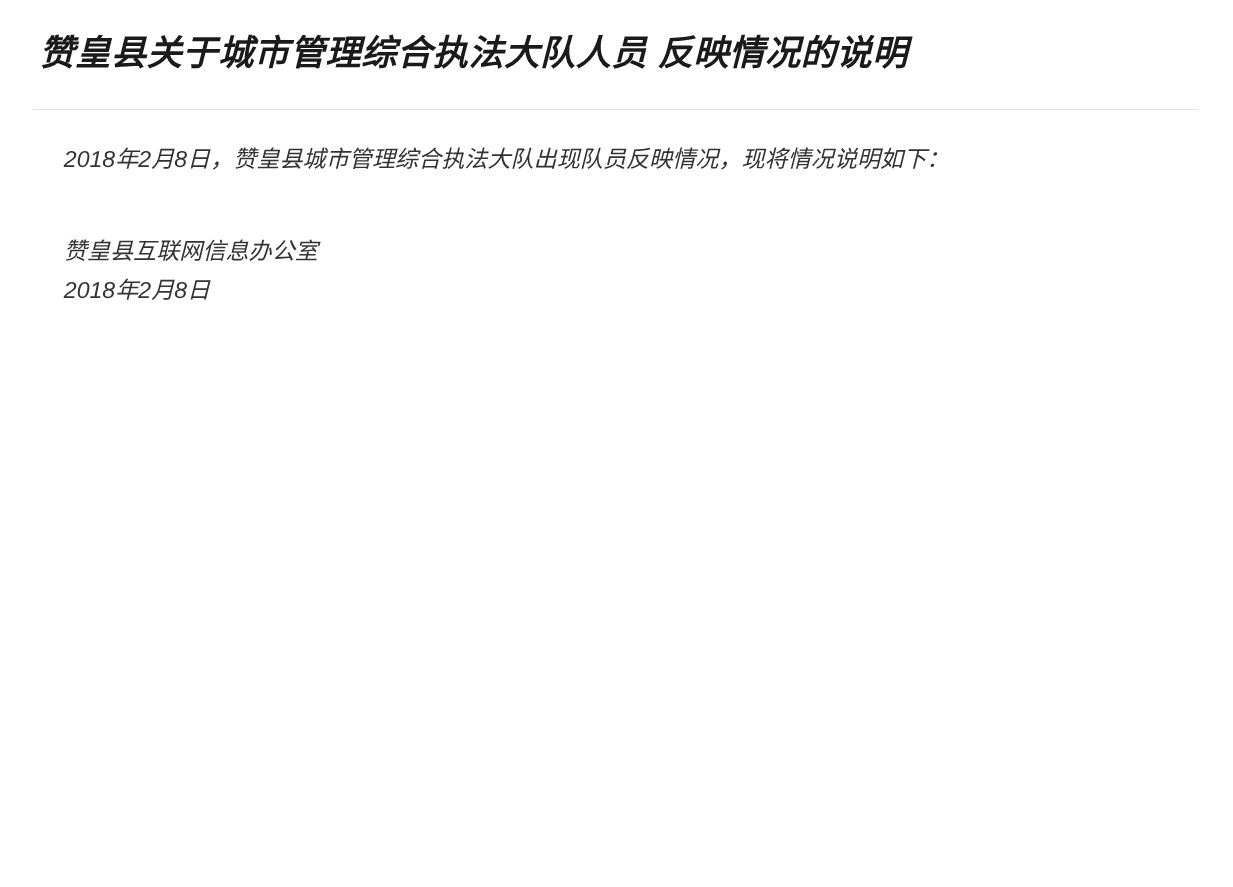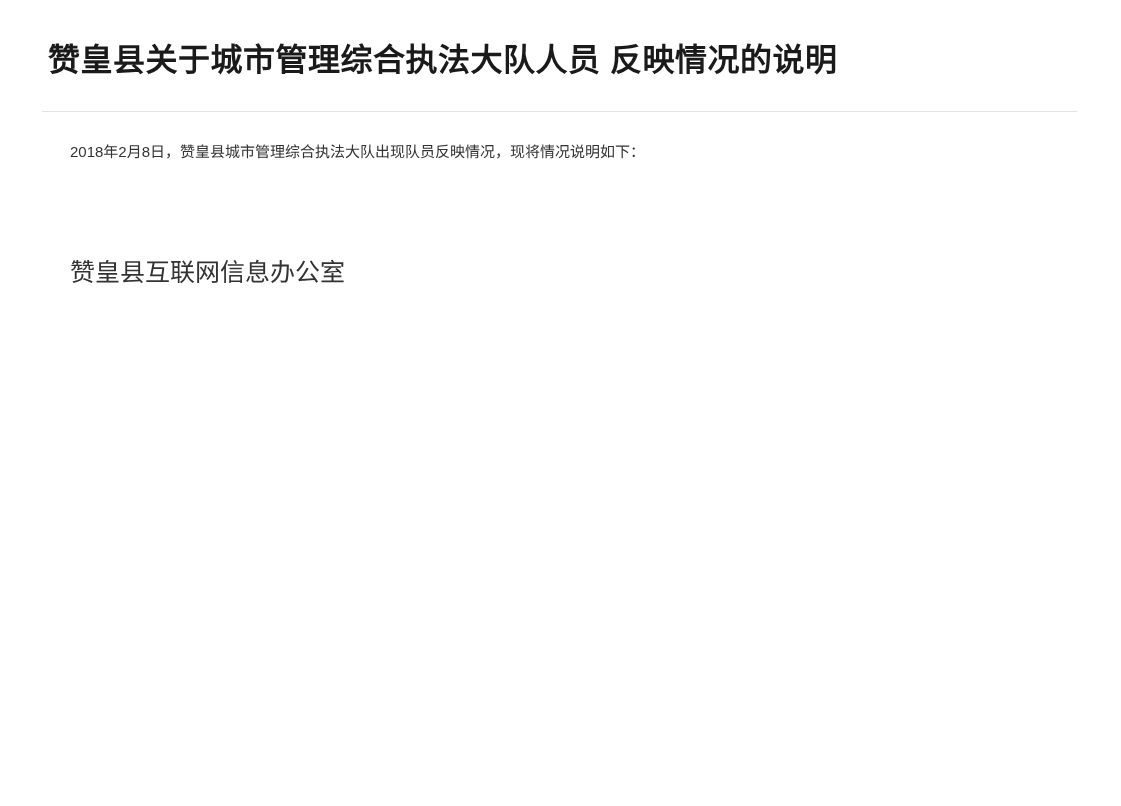--- a/index.html
+++ b/index.html
@@ -12,21 +12,22 @@
     height: 806px;
     font-family: "Liberation Sans", "DejaVu Sans", sans-serif;
     color: #333333;
     overflow: hidden;
   }
   .page {
     position: relative;
     width: 1119px;
     height: 806px;
     box-sizing: border-box;
-    padding: 12px;
+    padding: 0;
+    font-style: italic;
   }
   .title-block {
     padding: 26px 36px 0 36px;
   }
   .doc-title {
     font-size: 32px;
     line-height: 1.42;
     font-weight: bold;
     color: #1a1a1a;
     letter-spacing: 0.5px;
@@ -35,56 +36,56 @@
   }
   .divider {
     margin: 28px 30px 0 30px;
     height: 1px;
     background: #e3e3e3;
   }
   .body-block {
     padding: 26px 48px 0 58px;
   }
   .para {
-    font-size: 15px;
+    font-size: 21px;
     line-height: 1.92;
     color: #333333;
     margin: 0;
     text-align: justify;
     font-family: "Liberation Serif", "DejaVu Serif", serif;
   }
   .para.sans {
     font-family: "Liberation Sans", "DejaVu Sans", sans-serif;
   }
   .para + .para {
     margin-top: 0px;
   }
   .signature-block {
     padding: 44px 48px 0 58px;
   }
   .sig-line {
-    font-size: 25px;
+    font-size: 21px;
     line-height: 1.72;
     color: #333333;
     font-family: "Liberation Sans", "DejaVu Sans", sans-serif;
-    margin-top: 40px;
   }
 </style>
 </head>
 <body>
 
 <div class="page">
 
   <div class="title-block">
     <h1 class="doc-title">赞皇县关于城市管理综合执法大队人员 反映情况的说明</h1>
   </div>
 
   <div class="divider"></div>
 
   <div class="body-block">
     <p class="para sans">2018年2月8日，赞皇县城市管理综合执法大队出现队员反映情况，现将情况说明如下：</p>
   </div>
 
   <div class="signature-block">
     <div class="sig-line">赞皇县互联网信息办公室</div>
+    <div class="sig-line">2018年2月8日</div>
   </div>
 
 </div>
 
 </body></html>

